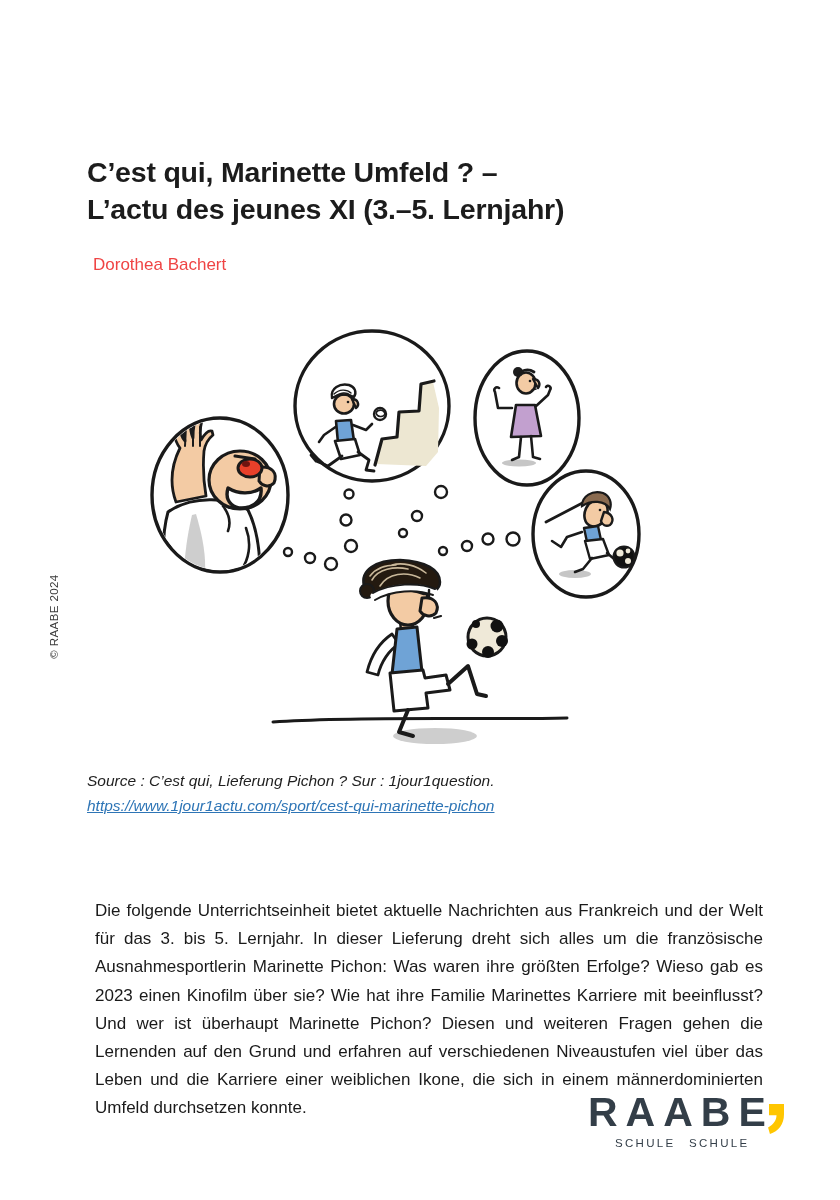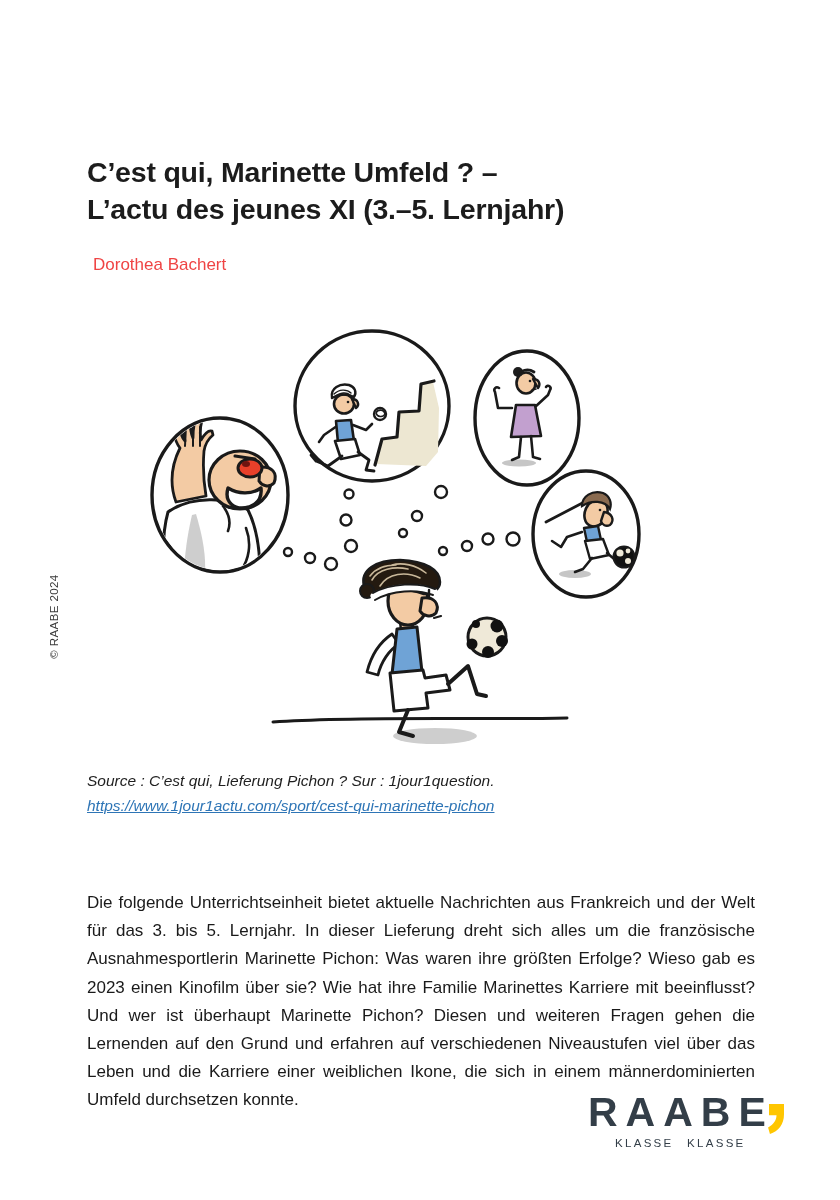--- a/index.html
+++ b/index.html
@@ -25,21 +25,21 @@
   .title span{display:block;}
   .author{position:absolute;left:87px;top:255px;font-size:17px;color:#ef4444;margin-left:6px;}
   .illustration{position:absolute;left:120px;top:320px;width:560px;height:450px;}
   .source{
     position:absolute;left:87px;top:768px;width:678px;
     font-style:italic;font-size:15.5px;line-height:25px;color:#1f1f1f;
   }
   .source a{color:var(--link);text-decoration:underline;word-break:break-all;margin-top:20px;}
   .source p{margin:0;}
   .intro{
-    position:absolute;left:87px;top:889px;width:668px;margin:0;
+    position:absolute;left:87px;top:889px;width:668px;margin:8px;
     font-size:17px;line-height:28.2px;text-align:justify;color:#1a1a1a;
   }
   .logo{position:absolute;left:588px;top:1091px;}
   .logo-row{display:flex;align-items:center;}
   .logo-brand{
     font-weight:700;font-size:41px;line-height:1;letter-spacing:8px;
     color:var(--brand);
   }
   .logo-comma{margin-left:-6px;margin-top:13px;}
   .logo-comma svg{display:block;}
@@ -229,16 +229,16 @@
 
   <div class="logo">
     <div class="logo-row">
       <span class="logo-brand">RAABE</span>
       <span class="logo-comma">
         <svg width="17" height="30" viewBox="0 0 18 32">
           <path d="M1,0 H17 V11 C17,22 11,29 2,32 L0,25 C6,22 9,17 9,12 H1 Z" fill="var(--accent)"></path>
         </svg>
       </span>
     </div>
-    <div class="logo-tagline">KLASSE KLASSE</div>
+    <div class="logo-tagline">SCHULE SCHULE</div>
   </div>
 
 </div>
 
 </body></html>

